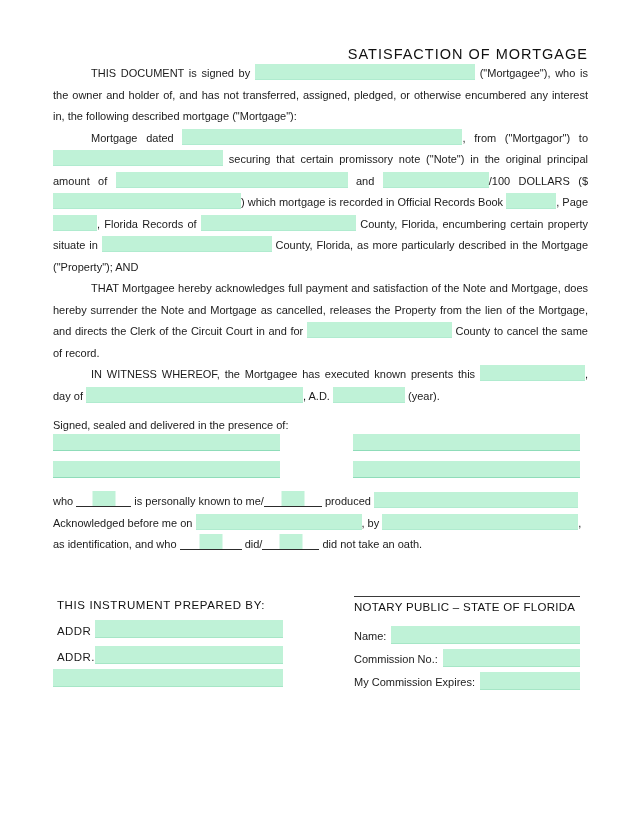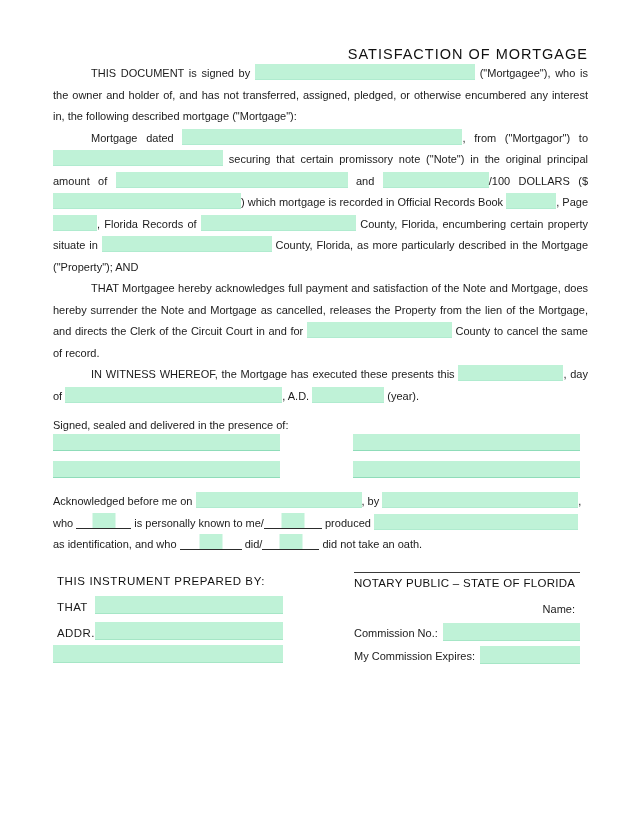--- a/index.html
+++ b/index.html
@@ -43,36 +43,36 @@
   .sig-grid { display: flex; justify-content: space-between; margin-top: 2px; }
   .sig-col { width: 227px; }
   .sig-col.right { margin-right: 8px; }
   .sigf { height: 16px; background: #bff2d7; border-bottom: 1px solid #8fdcb9; }
   .sigf + .sigf { margin-top: 10px; }
   .sig-col .sigf:first-child { margin-top: 0; }
 
   .ack { margin-top: 13px; }
   .ack .line { line-height: 21.5px; }
 
-  .bottom { display: flex; justify-content: space-between; margin-top: 16px; }
+  .bottom { display: flex; justify-content: space-between; margin-top: 40px; }
   .prep-col { width: 230px; }
   .notary-col { width: 226px; margin-right: 8px; }
   .prep-title { padding-left: 4px; font-size: 11.5px; letter-spacing: 0.6px; line-height: 14px; margin-top: 2px; color: #111; }
   .prep-row { display: flex; align-items: flex-end; padding-left: 4px; margin-top: 8px; }
   .prep-row .lbl { width: 38px; font-size: 11.5px; letter-spacing: 0.4px; line-height: 14px; flex: none; }
   .bf { height: 17px; background: #bff2d7; border-bottom: 1px solid #a6e6c6; }
   .prep-row .bf { flex: 1; }
   .prep-extra { margin-top: 5px; }
 
   .notary-rule { border-top: 1px solid #3a3a3a; height: 0; }
   .notary-title { font-size: 11.5px; letter-spacing: 0.3px; line-height: 14px; margin-top: 3px; color: #111; }
   .notary-row { display: flex; align-items: flex-end; }
   .notary-row .lbl { flex: none; line-height: 14px; margin-right: 5px; padding-bottom: 1px; }
   .notary-row .bf { flex: 1; }
-  .nr-1 { margin-top: 12px; flex-direction: column; }
+  .nr-1 { margin-top: 12px; }
   .nr-2 { margin-top: 5px; align-items: flex-end; }
   .nr-3 { margin-top: 5px; }
 </style>
 </head>
 <body>
 
 <div class="page">
 
   <h1 class="title">SATISFACTION OF MORTGAGE</h1>
 
@@ -91,59 +91,59 @@
     <span class="f" style="width:44px"></span><span>, Florida Records of</span>
     <span class="f" style="width:155px"></span>
     <span>County, Florida, encumbering certain property situate in</span>
     <span class="f" style="width:170px"></span>
     <span>County, Florida, as more particularly described in the Mortgage ("Property"); AND</span></p>
 
   <p class="body indent mt-para3"><span>THAT Mortgagee hereby acknowledges full payment and satisfaction of the Note and Mortgage, does hereby surrender the Note and Mortgage as cancelled, releases the Property from the lien of the Mortgage, and directs the Clerk of the Circuit Court in and for</span>
     <span class="f" style="width:145px"></span>
     <span>County to cancel the same of record.</span></p>
 
-  <p class="body indent mt-para4"><span>IN WITNESS WHEREOF, the Mortgage has executed these presents this</span>
+  <p class="body indent mt-para4"><span>IN WITNESS WHEREOF, the Mortgagee has executed known presents this</span>
     <span class="f" style="width:105px"></span><span>, day of</span>
     <span class="f" style="width:217px"></span><span>, A.D.</span>
     <span class="f" style="width:72px"></span>
     <span>(year).</span></p>
 
   <div class="witness-label">Signed, sealed and delivered in the presence of:</div>
 
   <div class="sig-grid">
     <div class="sig-col">
       <div class="sigf"></div>
       <div class="sigf"></div>
     </div>
     <div class="sig-col right">
       <div class="sigf"></div>
       <div class="sigf"></div>
     </div>
   </div>
 
   <div class="ack">
-    <div class="line"><span>Acknowledged before me on</span>
-      <span class="f" style="width:166px"></span><span>, by</span>
-      <span class="f" style="width:196px"></span><span>,</span></div>
     <div class="line"><span>who</span>
       <span class="uline" style="width:55px"><span class="mini"></span></span>
       <span>is personally known to me/</span><span class="uline" style="width:58px"><span class="mini"></span></span>
       <span>produced</span>
       <span class="f" style="width:204px"></span></div>
+    <div class="line"><span>Acknowledged before me on</span>
+      <span class="f" style="width:166px"></span><span>, by</span>
+      <span class="f" style="width:196px"></span><span>,</span></div>
     <div class="line"><span>as identification, and who</span>
       <span class="uline" style="width:62px"><span class="mini"></span></span>
       <span>did/</span><span class="uline" style="width:57px"><span class="mini"></span></span>
       <span>did not take an oath.</span></div>
   </div>
 
   <div class="bottom">
     <div class="prep-col">
       <div class="prep-title">THIS INSTRUMENT PREPARED BY:</div>
       <div class="prep-row">
-        <span class="lbl">THAT</span>
+        <span class="lbl">ADDR</span>
         <span class="bf"></span>
       </div>
       <div class="prep-row">
         <span class="lbl">ADDR.</span>
         <span class="bf"></span>
       </div>
       <div class="bf prep-extra"></div>
     </div>
 
     <div class="notary-col">

